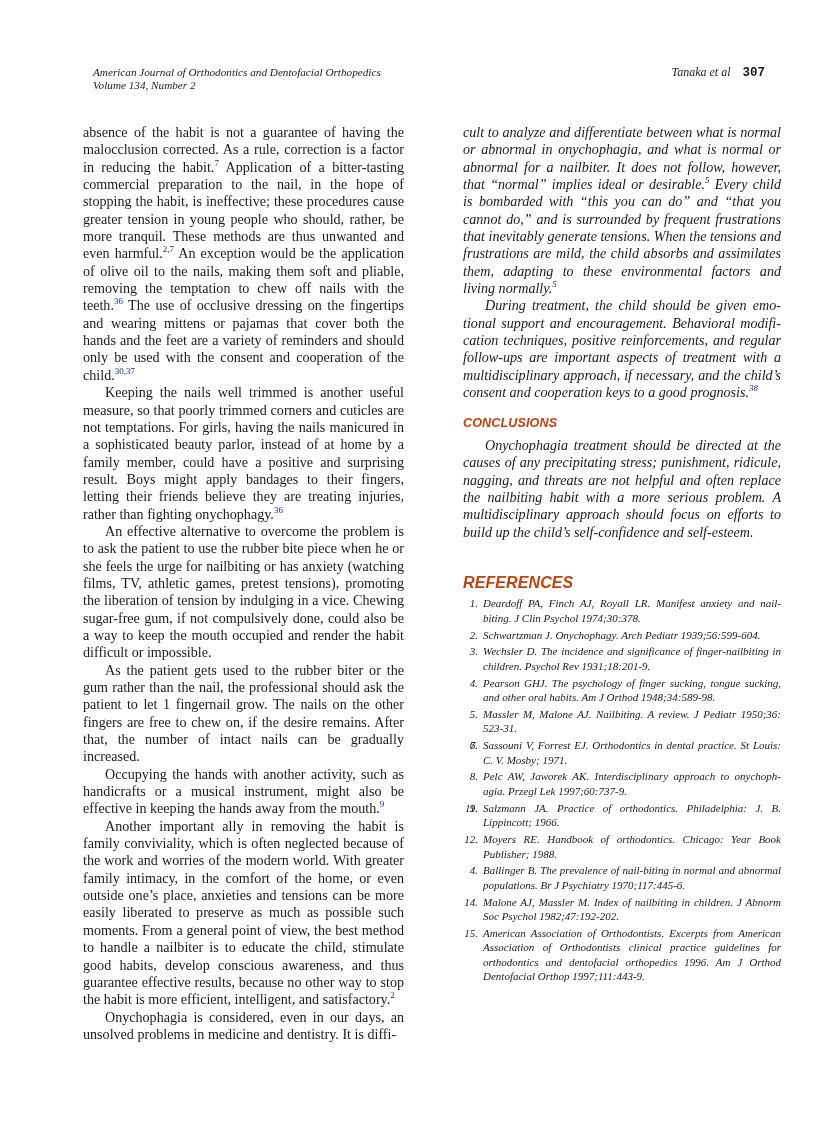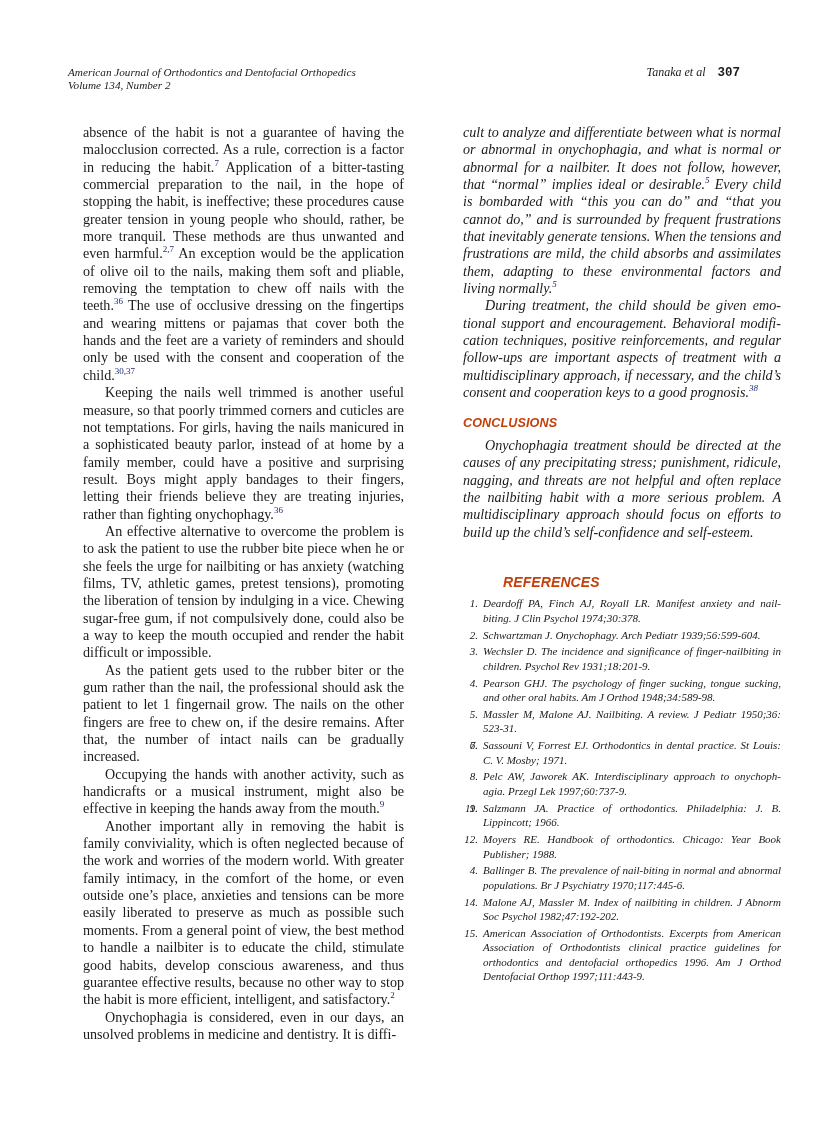--- a/index.html
+++ b/index.html
@@ -1,21 +1,21 @@
 <!DOCTYPE html>
 <html><head>
   <meta charset="utf-8">
   <style>
     html, body { margin: 0; padding: 0; background: #ffffff; }
     body {
       width: 838px; height: 1122px; position: relative; overflow: hidden;
       font-family: "Liberation Serif", serif; color: #1a1a1a;
     }
     .running-head {
-      position: absolute; left: 68px; top: 66px; width: 672px;
+      position: absolute; left: 93px; top: 66px; width: 672px;
       font-family: "Liberation Serif", serif; font-style: italic;
       font-size: 11.2px; line-height: 13px; color: #1a1a1a;
     }
     .running-head .journal-line { display: block; }
     .running-head .right {
       position: absolute; right: 0; top: 0; white-space: nowrap;
     }
     .running-head .authors { font-style: italic; font-size: 12px; text-align: center; }
     .running-head .page-num {
       font-family: Liberation Mono, monospace; font-style: normal;
@@ -31,21 +31,21 @@
     .column p { margin: 0; }
     .column p.indent { text-indent: 22px; }
     sup.ref {
       font-size: 9px; line-height: 0; vertical-align: 6px; color: #1d2a6e;
     }
     h2.section {
       font-family: "Liberation Sans", sans-serif; font-weight: bold;
       font-size: 12.6px; letter-spacing: 0.1px; margin: 0; color: #c2410c;
     }
     h2.conclusions { margin-top: 13px; margin-bottom: 5px; }
-    h2.references { margin-top: 33px; margin-bottom: 5px; font-size: 14px; margin-left: 40px; }
+    h2.references { margin-top: 33px; margin-bottom: 5px; font-size: 16px; }
     ol.ref-list {
       list-style: none; margin: 0; padding: 0;
       font-size: 11px; line-height: 14.55px; text-align: justify;
     }
     ol.ref-list li { position: relative; padding-left: 20px; margin-bottom: 2.2px; }
     ol.ref-list li .num {
       position: absolute; left: 0; width: 15px; text-align: right;
     }
     ol.ref-list li .num.two { left: -4px; width: 19px; }
   </style>

